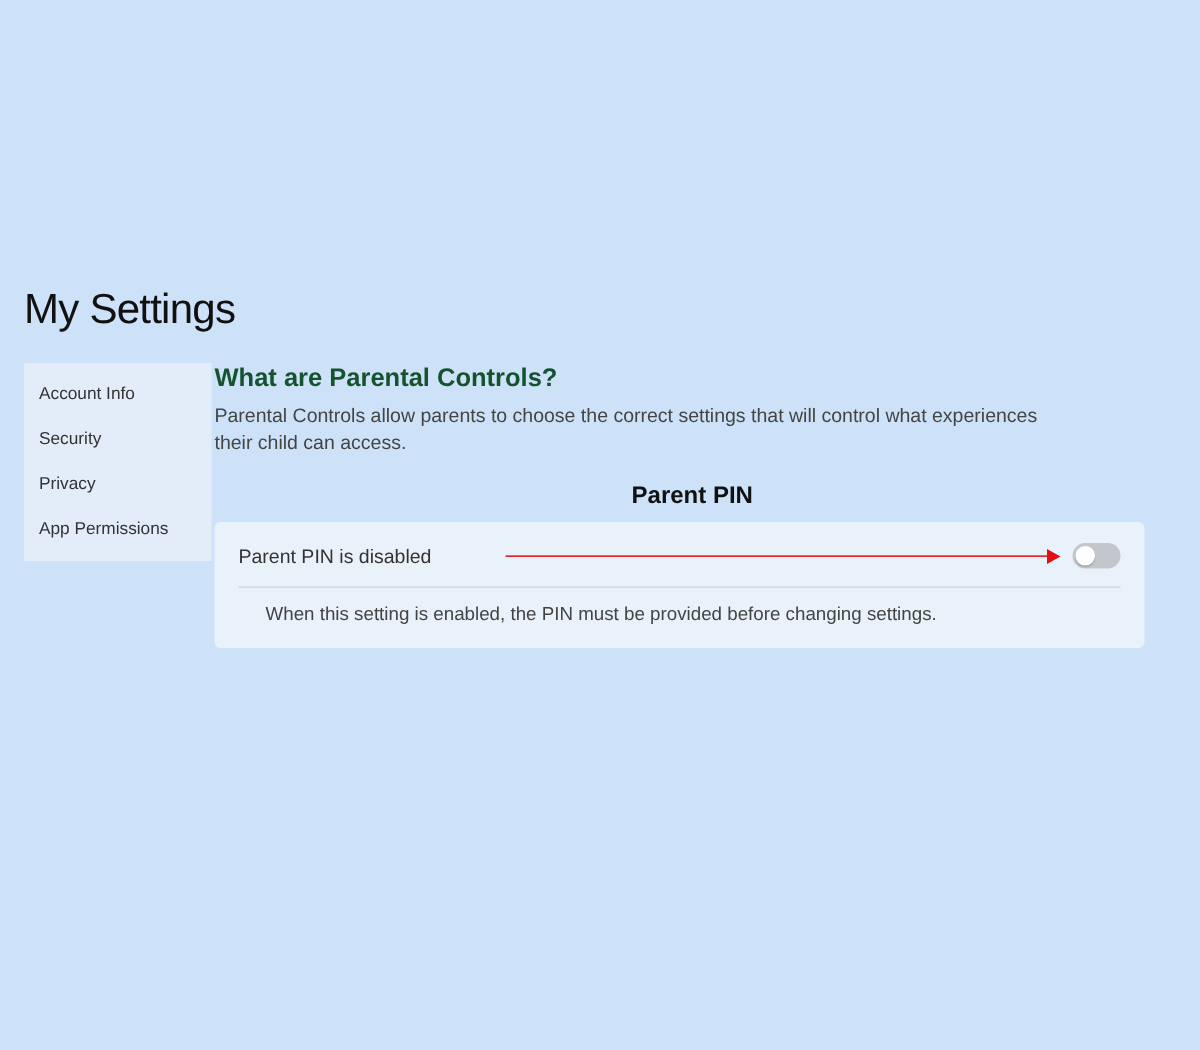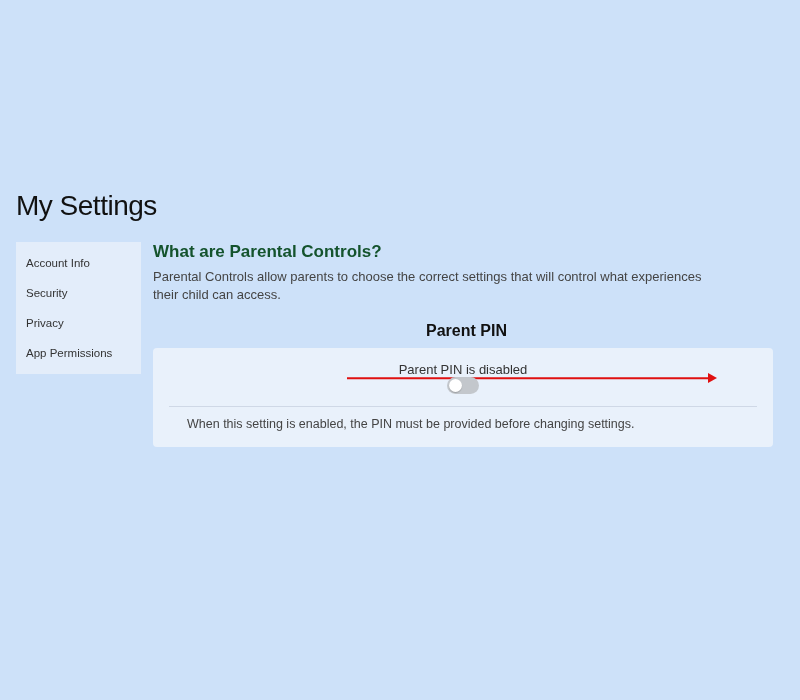--- a/index.html
+++ b/index.html
@@ -16,21 +16,20 @@
     }
     .page-title {
       font-size: 28px;
       font-weight: 400;
       letter-spacing: -0.5px;
       margin-bottom: 20px;
       color: #111;
     }
     .content-row {
       display: flex;
-      gap: 10px;
       align-items: flex-start;
     }
     .sidebar {
       width: 125px;
       background: #e3edfa;
       padding: 6px 0;
     }
     .sidebar-item {
       font-size: 11.5px;
       color: #333;
@@ -78,21 +77,20 @@
       background: #e9f1fb;
       border-radius: 4px;
       padding: 14px 16px 16px 16px;
       width: 620px;
     }
     .card-row {
       display: flex;
       align-items: center;
       justify-content: space-between;
       position: relative;
-      flex-direction: column;
     }
     .card-status {
       font-size: 13px;
       color: #333;
     }
     .arrow-wrap {
       position: absolute;
       left: 178px;
       right: 40px;
       top: 50%;

